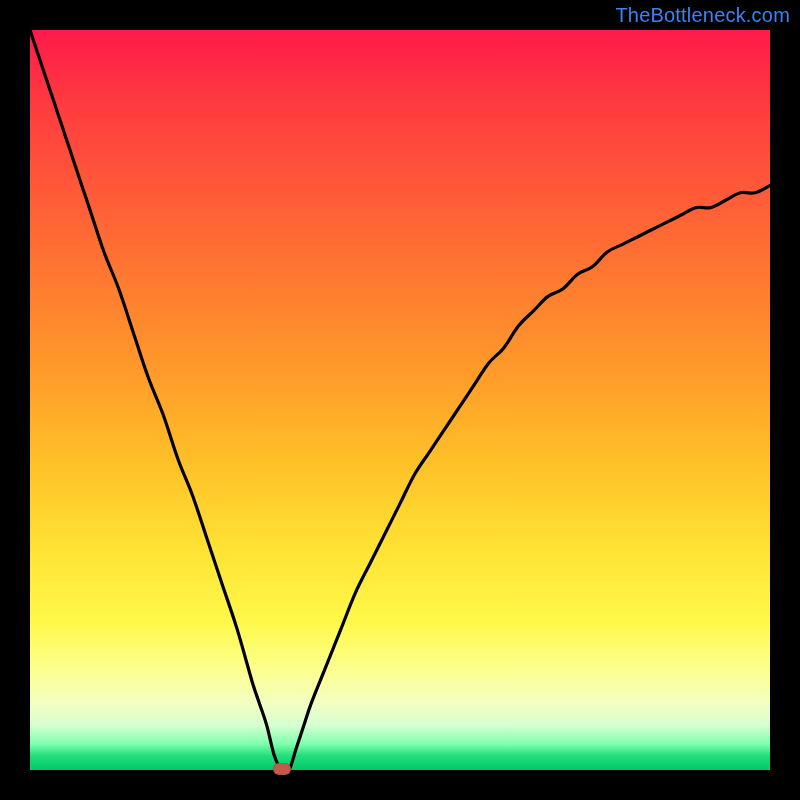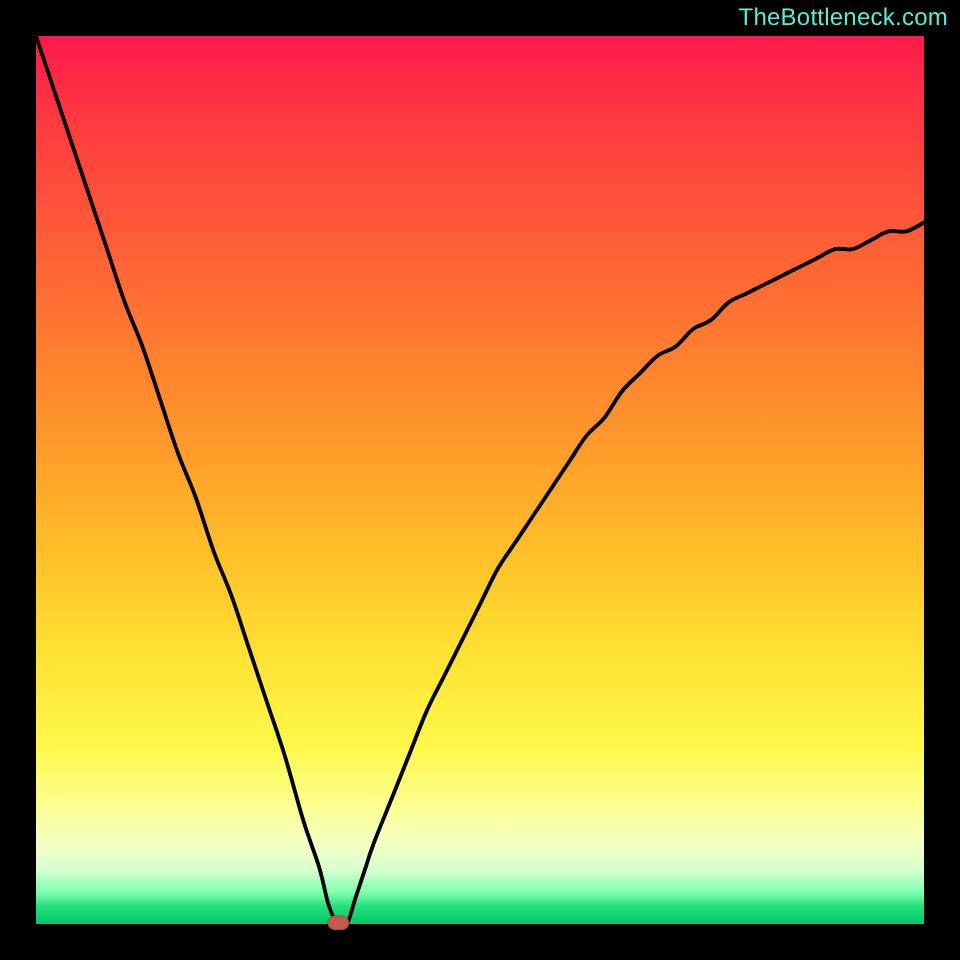--- a/index.html
+++ b/index.html
@@ -39,21 +39,21 @@
       #d4ffd0 94%,
       #7dffad 96.5%,
       #24e07a 98%,
       #00c86a 100%
     );
   }
   .watermark {
     position: absolute;
     top: 4px;
     right: 10px;
-    color: #5eead4;
+    color: #3b82f6;
     font-size: 20px;
     font-weight: 500;
     letter-spacing: 0.2px;
     user-select: none;
   }
   svg.curve {
     position: absolute;
     left: 0;
     top: 0;
     width: 740px;

